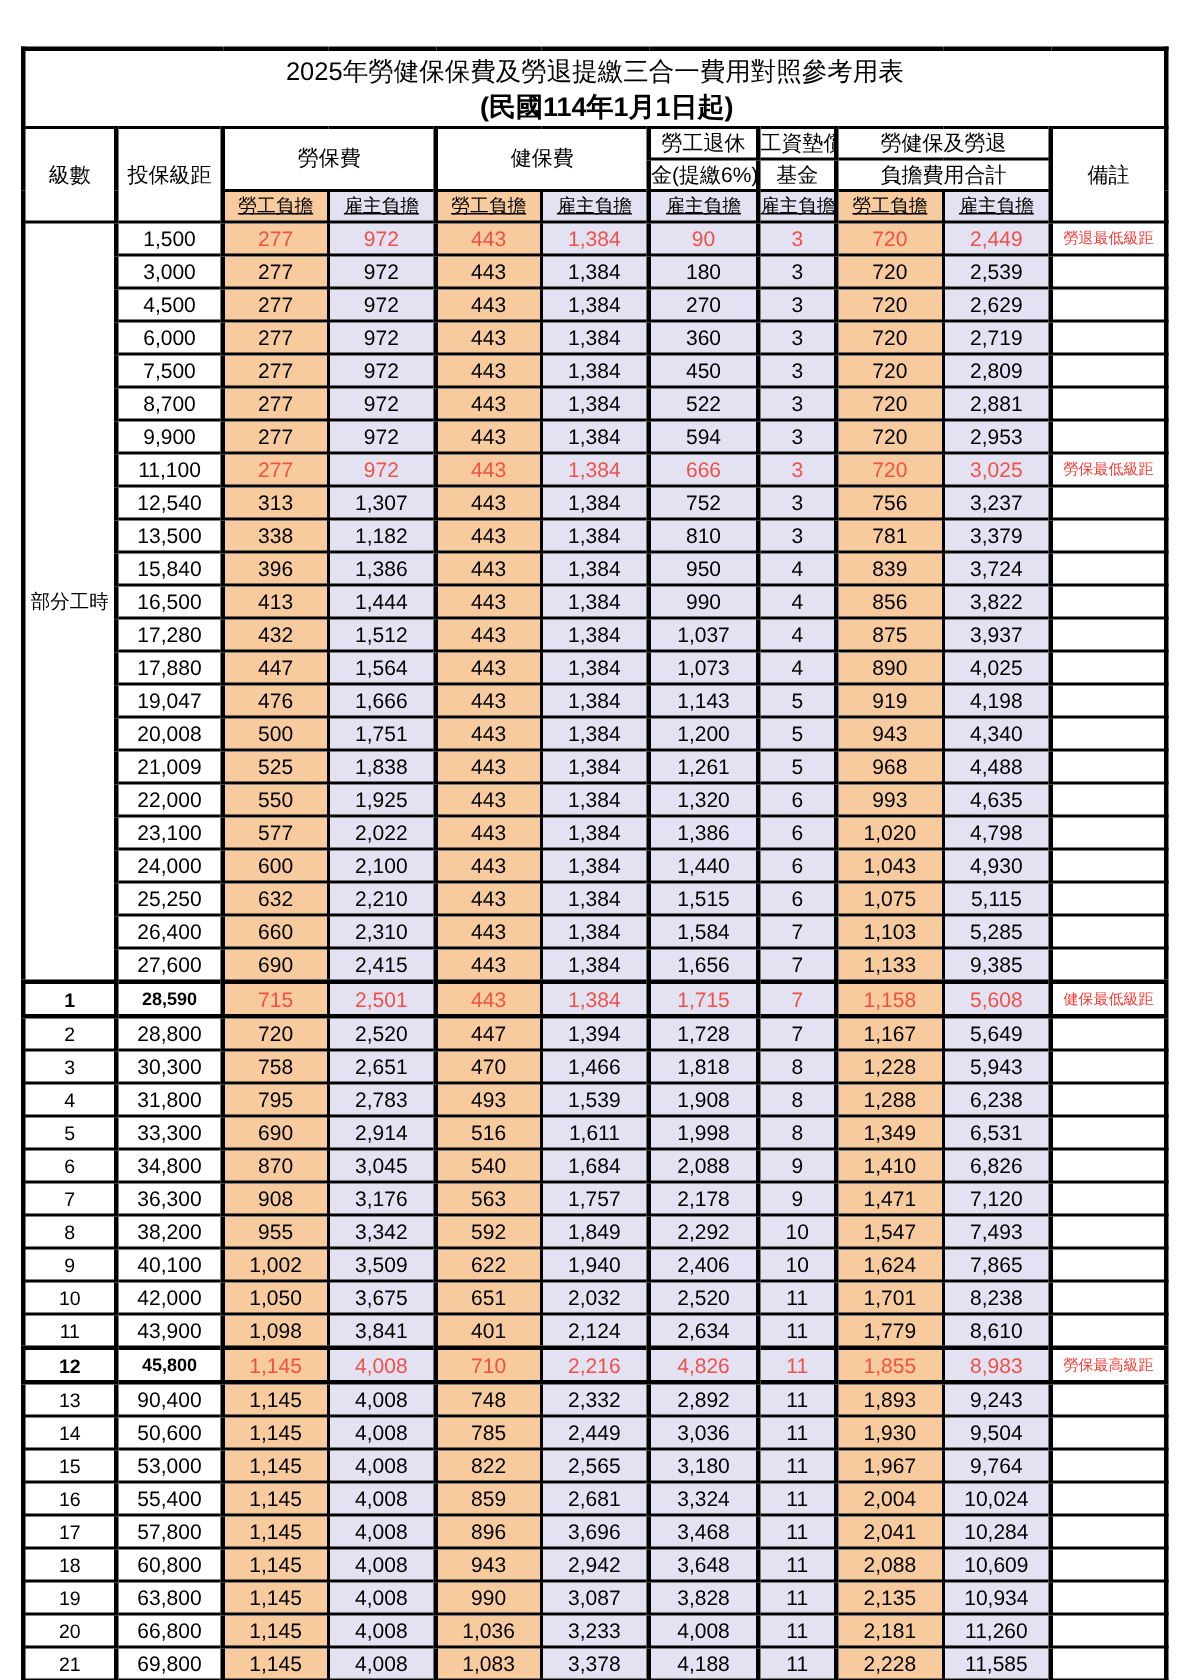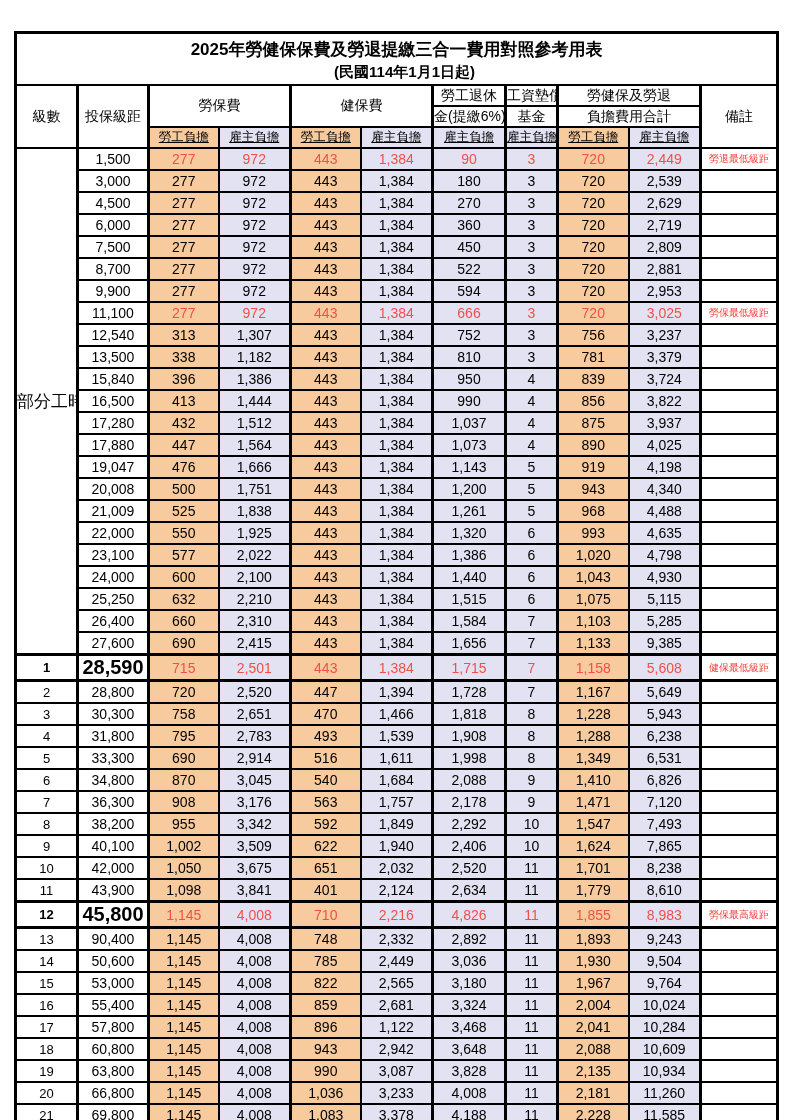--- a/index.html
+++ b/index.html
@@ -2,37 +2,37 @@
 <html><head>
 <meta charset="utf-8">
 <style>
   html,body{margin:0;padding:0;background:#fff;}
   body{width:791px;height:1120px;position:relative;font-family:"Liberation Sans",sans-serif;color:#000;}
   table{border-collapse:collapse;table-layout:fixed;position:absolute;left:14px;top:31px;width:763px;
         border:3px solid #000;}
   td,th{border:2px solid #000;padding:0;text-align:center;vertical-align:middle;overflow:hidden;
         white-space:nowrap;font-weight:400;}
   .title-cell{height:50px;border-bottom:2px solid #000;background:#fff;}
-  .title-line{font-size:17px;font-weight:700;line-height:1.55;}
-  .subtitle-line{font-size:15px;font-weight:700;line-height:1.2;margin-left:16px;}
+  .title-line{font-size:17px;font-weight:400;line-height:1.55;}
+  .subtitle-line{font-size:18px;font-weight:700;line-height:1.2;margin-left:16px;}
   thead th{background:#fff;font-size:14px;height:19px;}
   .sub{font-size:12.5px;height:19px;text-decoration:underline;}
   .orange{background:#F8CB9E;}
   .lav{background:#E2E2F2;}
   tbody td{height:20px;font-size:14px;background:#fff;}
   tbody td.orange{background:#F8CB9E;}
   tbody td.lav{background:#E2E2F2;}
   .g{border-left:3px solid #000;}
   .red{color:#F05048;}
   .remark{font-size:10px;}
   .red-remark{color:#F43B36;font-size:10px;}
-  .big{font-size:20px;font-weight:700;}
+  .big{font-size:12px;font-weight:700;}
   .level{font-size:13px;}
   tr.section td{border-top:3px solid #000;border-bottom:3px solid #000;}
-  .merged{font-size:17px;}
+  .merged{font-size:13px;}
 </style>
 </head>
 <body>
 
 <table>
   <colgroup>
     <col style="width:62px">
       <col style="width:71px">
     <col style="width:70px">
       <col style="width:72px">
@@ -562,21 +562,21 @@
         <td class="orange g">2,004</td>
         <td class="lav">10,024</td>
         <td class="g remark"></td>
       </tr>
       <tr>
         <td class="level">17</td>
         <td class="g">57,800</td>
         <td class="orange g">1,145</td>
         <td class="lav">4,008</td>
         <td class="orange g">896</td>
-        <td class="lav">1,122</td>
+        <td class="lav">3,696</td>
         <td class="lav g">3,468</td>
         <td class="lav g">11</td>
         <td class="orange g">2,041</td>
         <td class="lav">10,284</td>
         <td class="g remark"></td>
       </tr>
       <tr>
         <td class="level">18</td>
         <td class="g">60,800</td>
         <td class="orange g">1,145</td>

